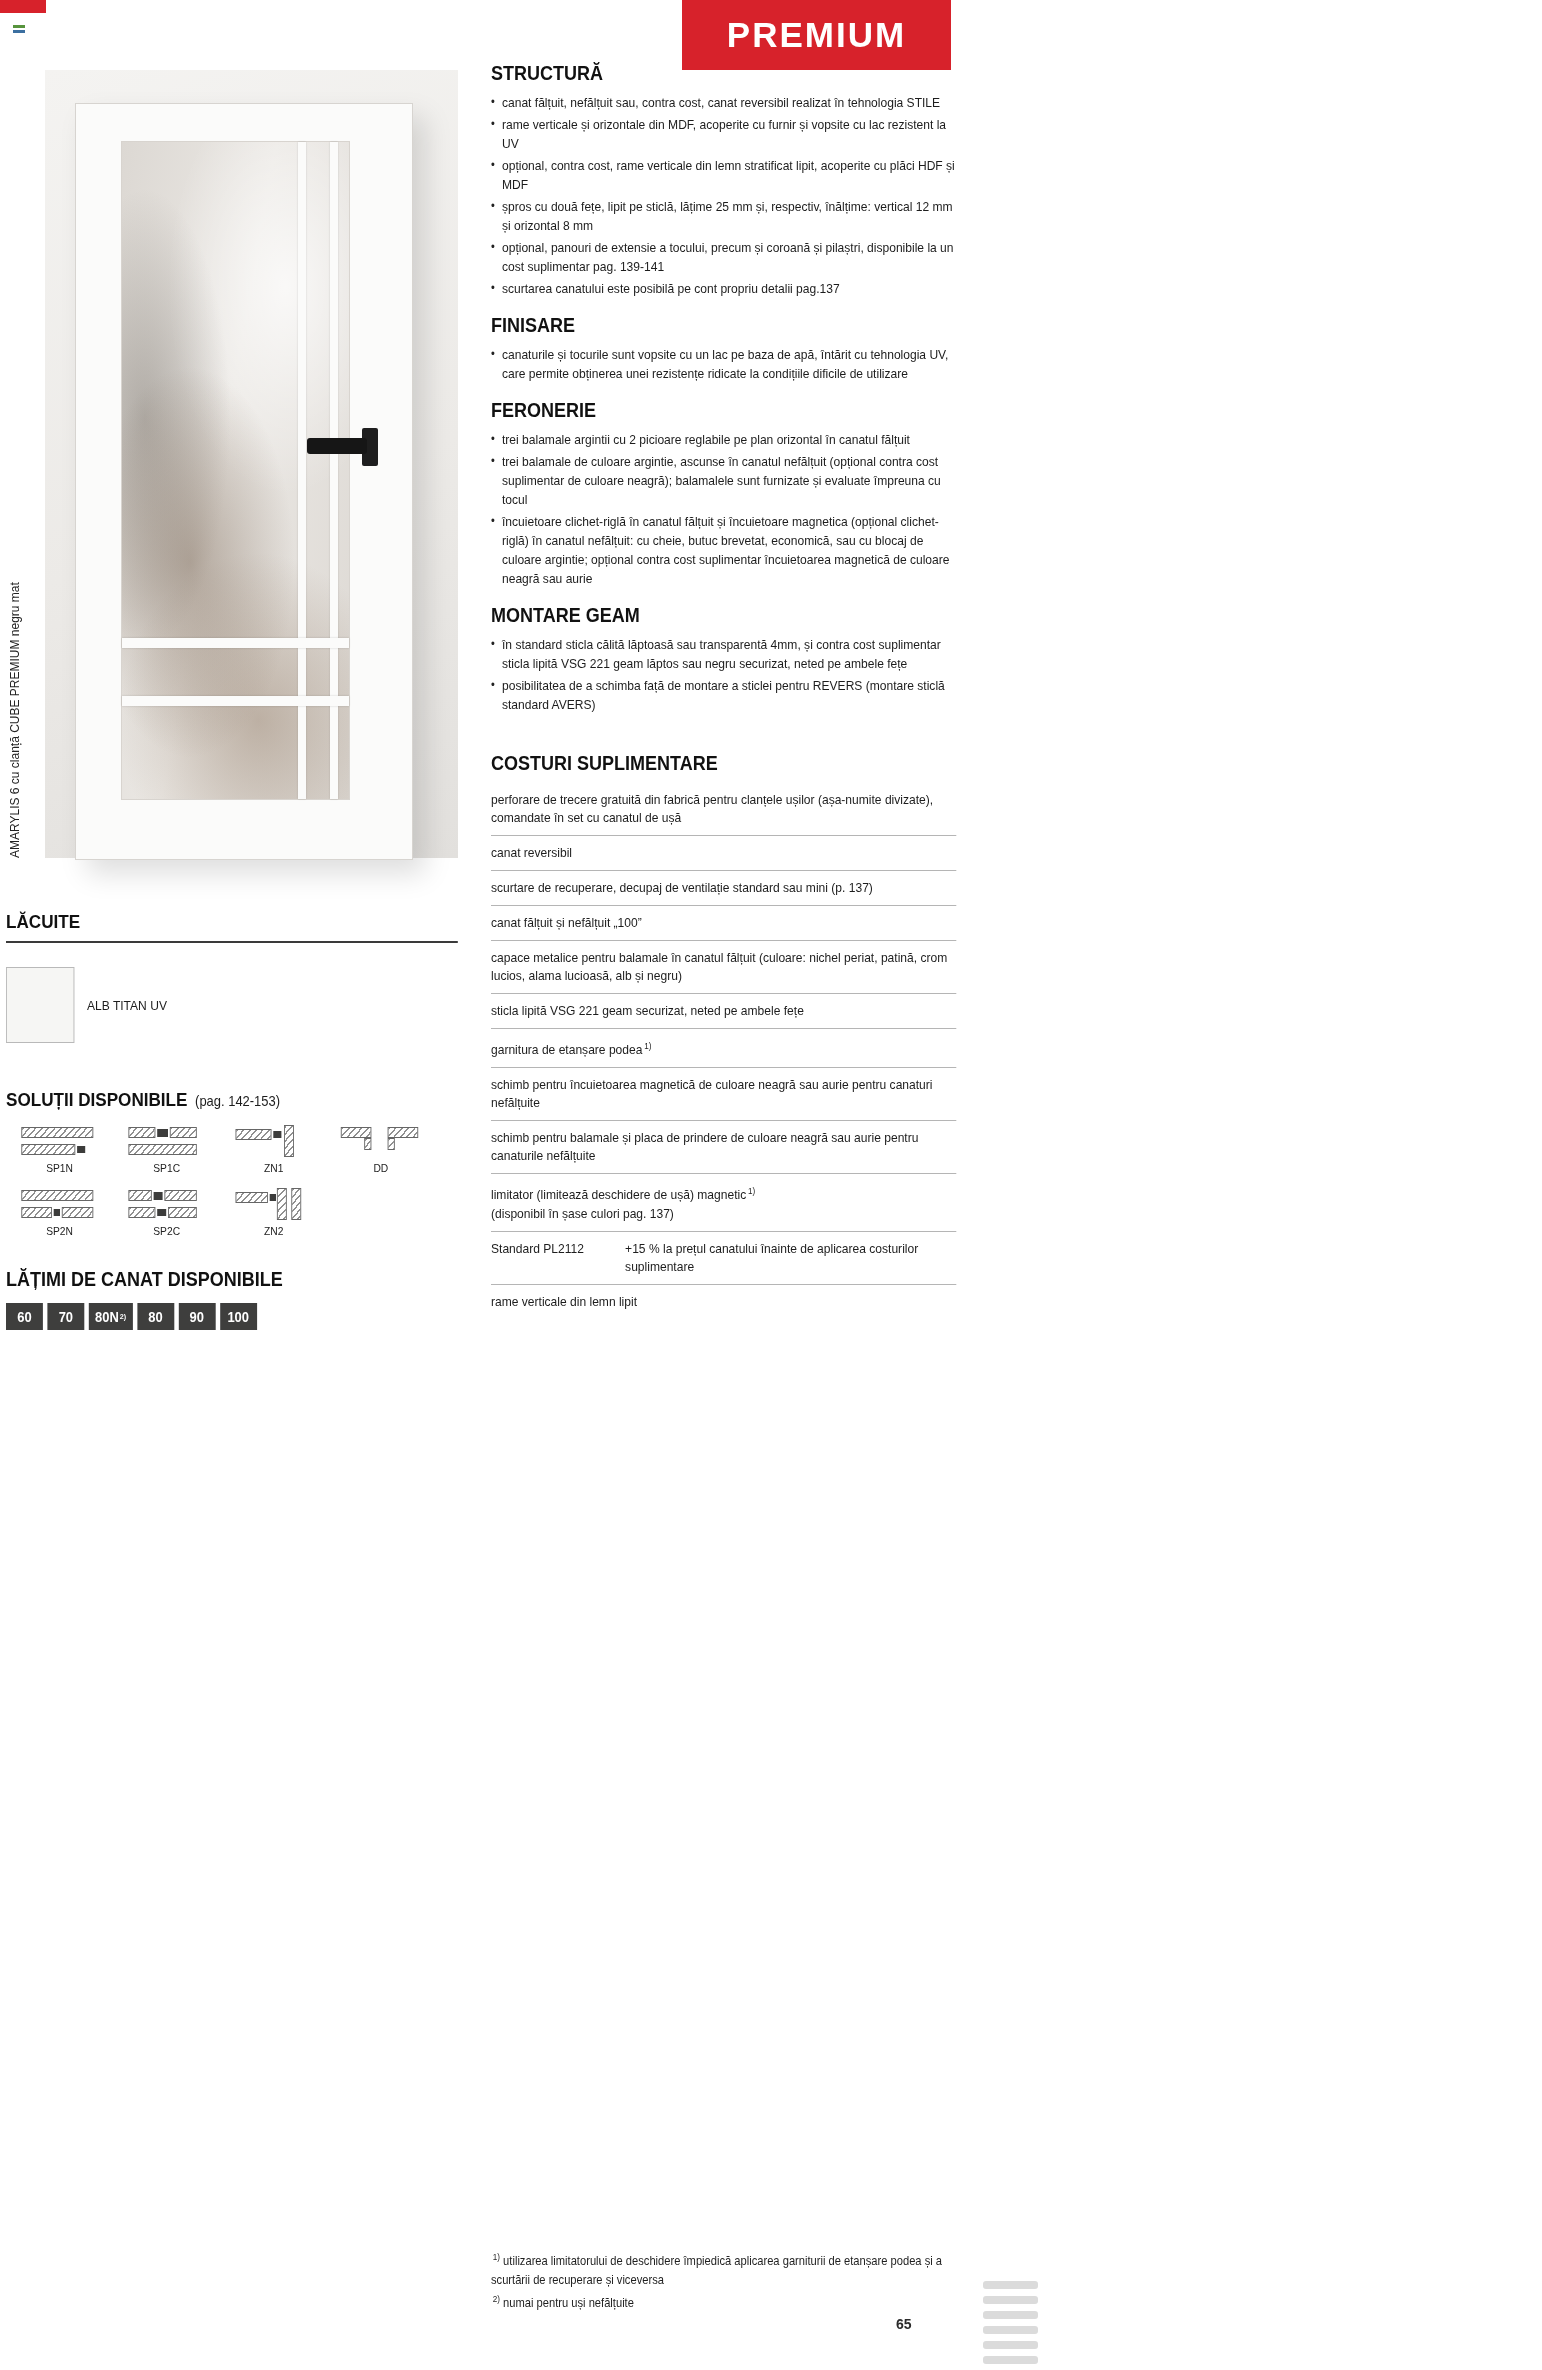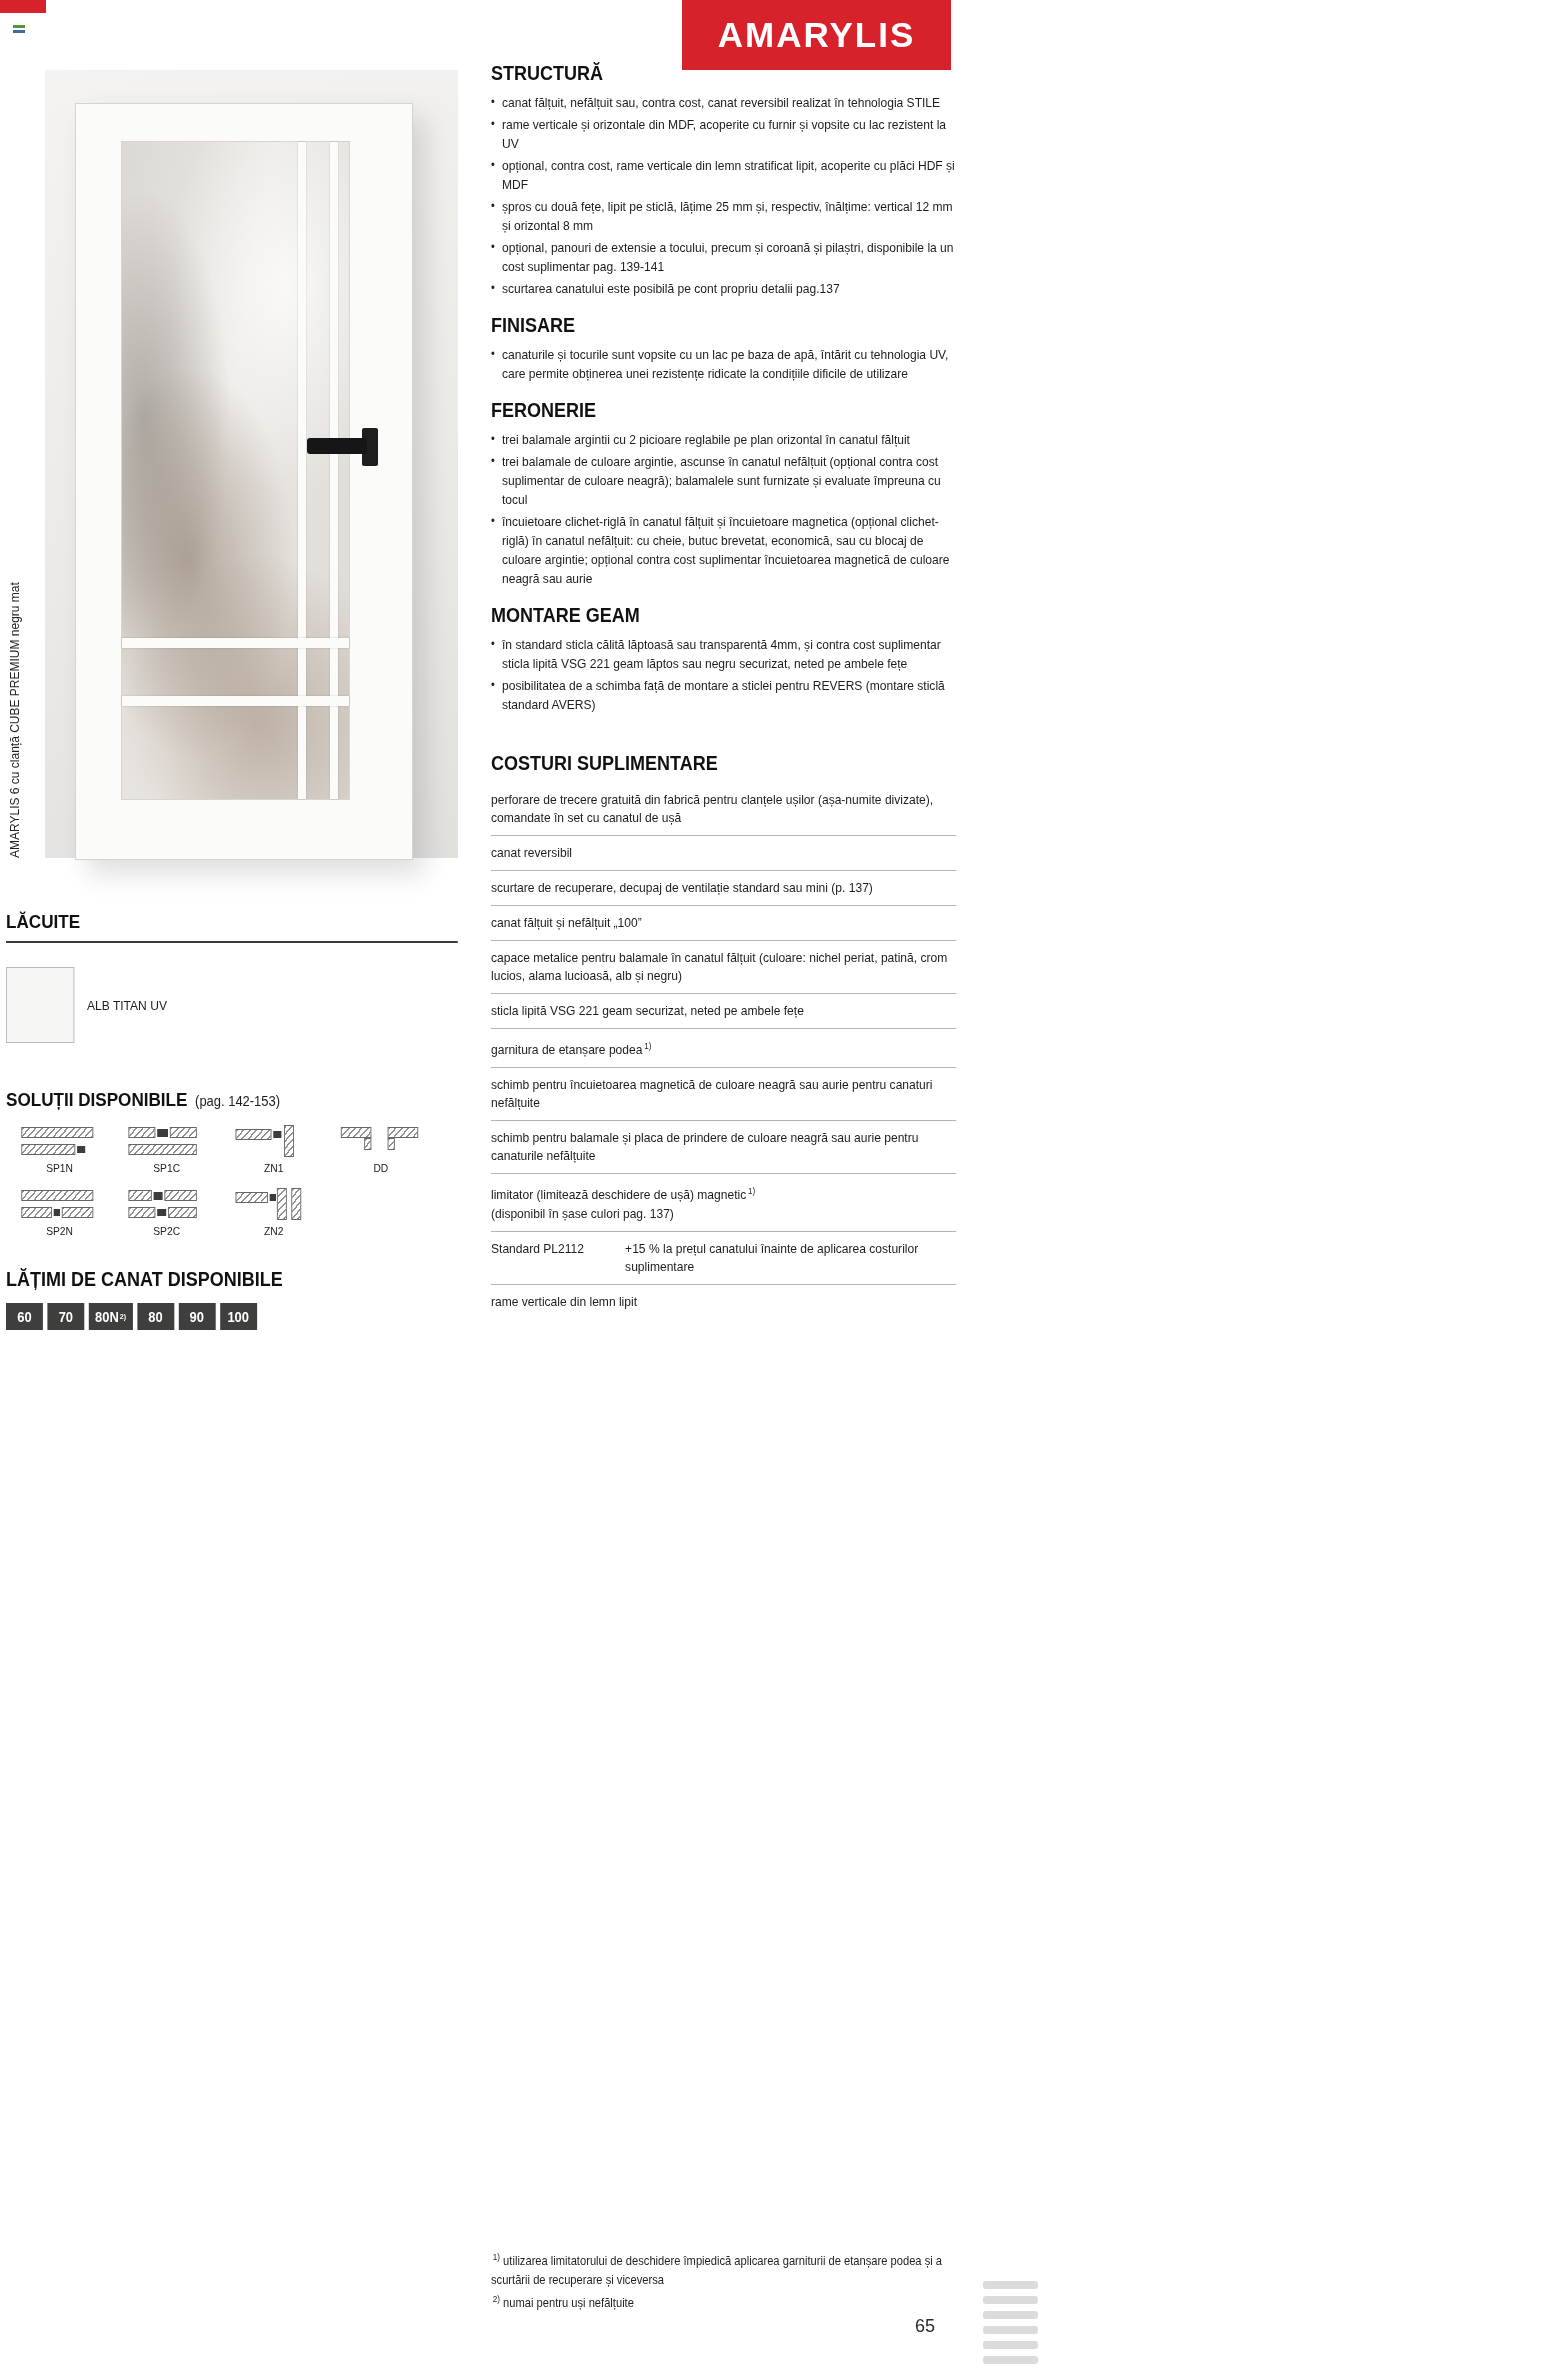--- a/index.html
+++ b/index.html
@@ -84,36 +84,36 @@
   .widths{position:absolute;left:6px;top:1268px;width:338px;}
   .widths h3{font-size:20px;font-weight:bold;margin:0;color:#111;}
   .wrow{display:flex;gap:5px;margin-top:12px;}
   .wbox{height:27px;min-width:41px;padding:0 7px;background:#3e3e3d;color:#fff;display:flex;
         align-items:center;justify-content:center;font-size:14.4px;font-weight:bold;box-sizing:border-box;}
   .wbox sup{color:#fff;font-size:8px;margin-left:1px;}
 
   
   .footnotes{position:absolute;left:491px;top:2251px;width:517px;font-size:12.4px;line-height:1.5;color:#1f1f1f;}
   .fn{margin-bottom:4px;}
-  .pageno{position:absolute;left:896px;top:2316px;width:58px;text-align:center;font-size:18px;font-weight:normal;color:#2b2b2b;}
+  .pageno{position:absolute;left:896px;top:2316px;width:58px;text-align:left;font-size:14px;font-weight:bold;color:#2b2b2b;}
   .ladder{position:absolute;left:983px;top:2281px;}
   .lbar{width:55px;height:8px;border-radius:3px;background:#dbdbdb;margin-bottom:7px;}
 </style>
 </head>
 <body>
 
 <div class="page">
 
   <div class="spine"></div>
   <div class="mini-logo">
     <span class="ml b1"></span>
     <span class="ml b2"></span>
   </div>
 
-  <div class="badge">AMARYLIS</div>
+  <div class="badge">PREMIUM</div>
 
   <div class="photo">
     <div class="door">
       <div class="glass">
         <div class="mull v1"></div>
         <div class="mull v2"></div>
         <div class="mull h1"></div>
         <div class="mull h2"></div>
       </div>
       <div class="rosette"></div>

